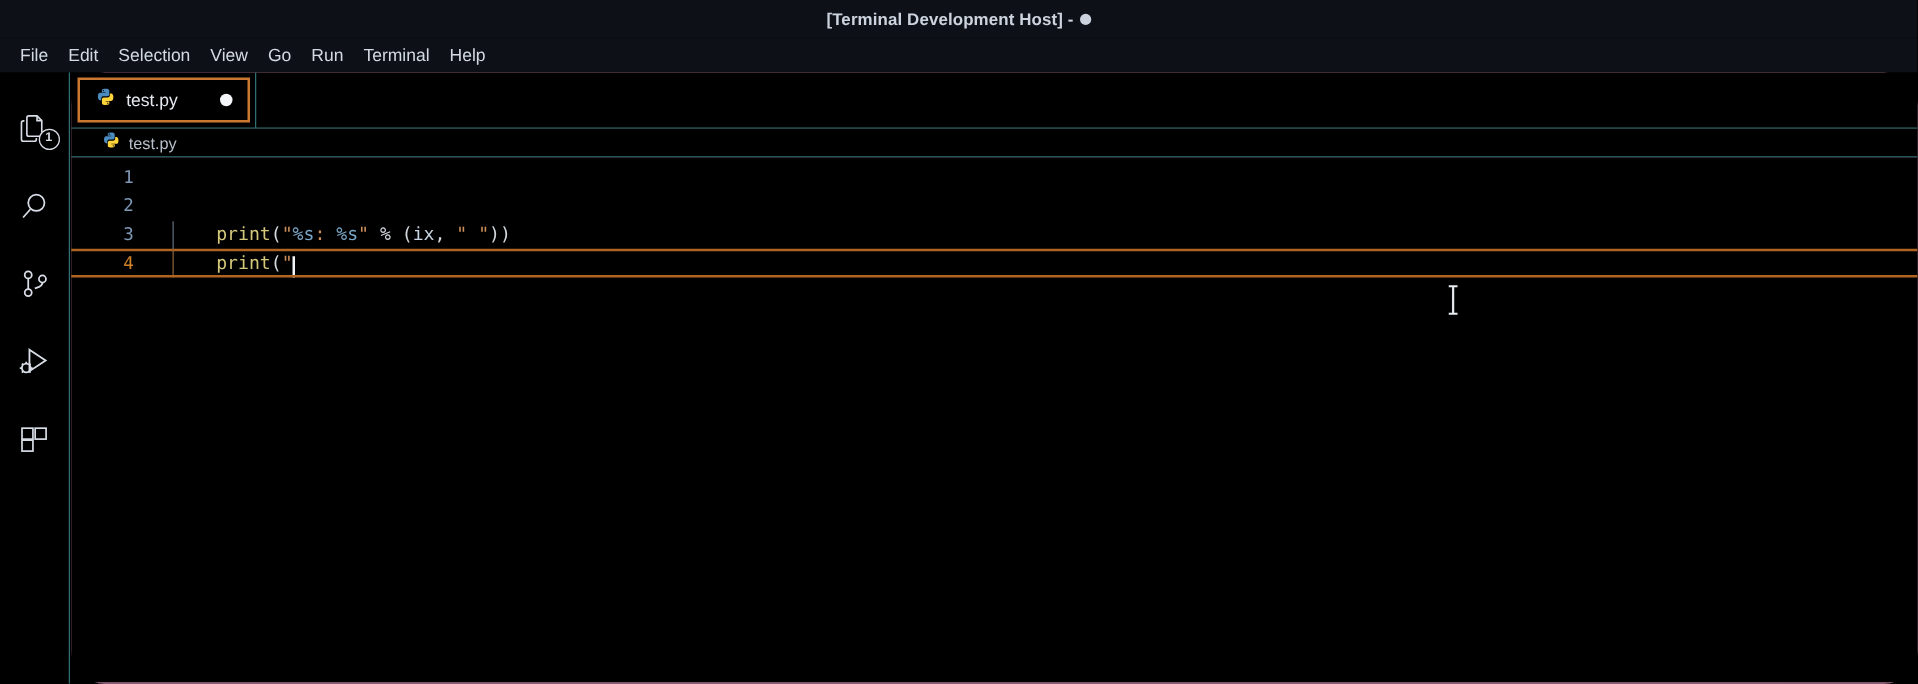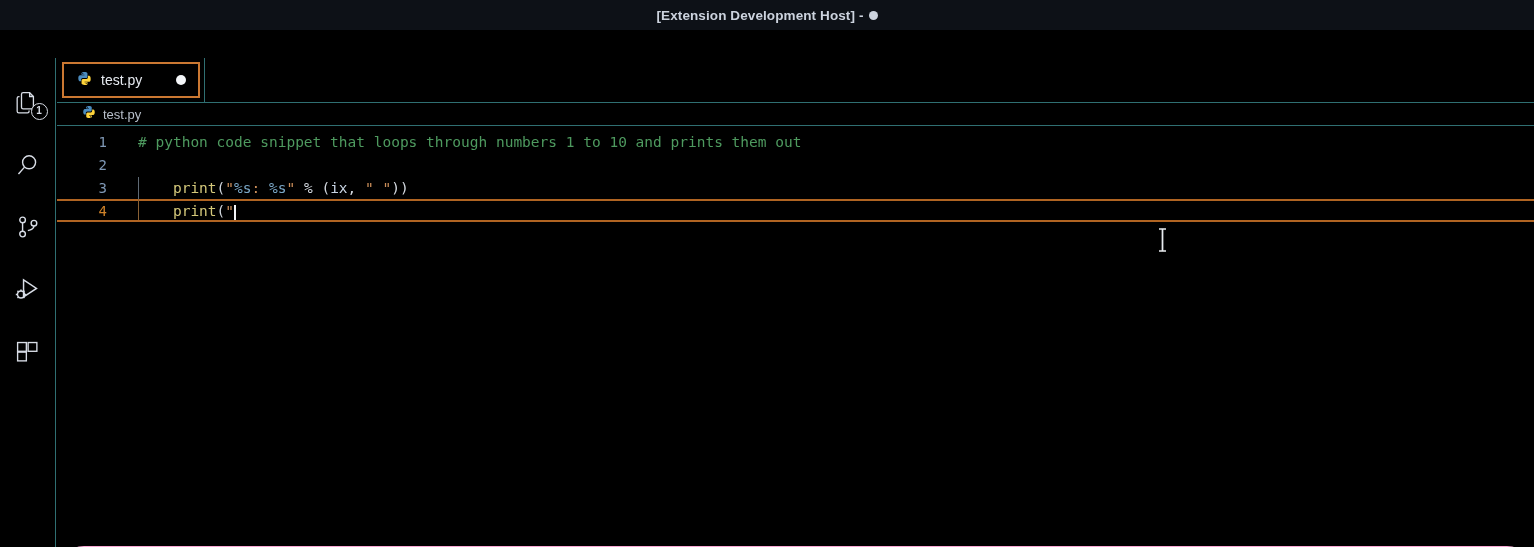--- a/index.html
+++ b/index.html
@@ -158,25 +158,35 @@
     pointer-events:none;
   }
 </style>
 </head>
 <body>
 
 <div id="app">
 
   <div class="titlebar">
     <div class="title-text">
-      <span>[Extension Development Host] - </span>
+      <span>[Terminal Development Host] - </span>
         <span class="title-dot"></span>
     </div>
   </div>
 
+  <div class="menubar">
+    <div class="menu-item">File</div>
+    <div class="menu-item">Edit</div>
+    <div class="menu-item">Selection</div>
+    <div class="menu-item">View</div>
+    <div class="menu-item">Go</div>
+    <div class="menu-item">Run</div>
+    <div class="menu-item">Terminal</div>
+    <div class="menu-item">Help</div>
+  </div>
 
   <div class="activitybar">
 
     <div class="act-item">
       <span>
         <svg width="26" height="26" viewBox="0 0 24 24" fill="none" stroke="#d8dde6" stroke-width="1.2">
           <path d="M13.5 2.5H7.5a1.5 1.5 0 0 0-1.5 1.5v12a1.5 1.5 0 0 0 1.5 1.5h8a1.5 1.5 0 0 0 1.5-1.5V6l-3.5-3.5z"></path>
           <path d="M13.5 2.5V6H17"></path>
           <path d="M4.2 6.2H3.5A1.5 1.5 0 0 0 2 7.7v12a1.5 1.5 0 0 0 1.5 1.5h8a1.5 1.5 0 0 0 1.5-1.5v-.8"></path>
         </svg>
@@ -250,21 +260,20 @@
           <path d="M12.1 22.4c5 0 4.7-2.17 4.7-2.17l-.01-2.25h-4.78v-.67h6.69s3.2.37 3.2-4.7c0-5.06-2.8-4.88-2.8-4.88h-1.67v2.34s.09 2.8-2.75 2.8H9.94s-2.66-.04-2.66 2.57v4.33s-.4 2.6 4.82 2.6zm2.63-1.5a.86.86 0 1 1 0-1.72.86.86 0 0 1 0 1.72z" fill="#ffd43b"></path>
         </svg>
       </span>
       <span class="crumb-label">test.py</span>
     </div>
 
     <div class="code-area">
       <div id="code-lines">
           <div class="code-line">
             <div class="ln">1</div>
-            <div class="code-text"><span class="tk-comment"># python code snippet that loops through numbers 1 to 10 and prints them out</span></div>
           </div>
           <div class="code-line">
             <div class="ln">2</div>
           </div>
           <div class="code-line">
             <div class="ln">3</div>
             <div class="code-text"><span class="indent-guide"></span><span class="tk-punc">    </span><span class="tk-func">print</span><span class="tk-punc">(</span><span class="tk-str">"</span><span class="tk-fmt">%s</span><span class="tk-str">: </span><span class="tk-fmt">%s</span><span class="tk-str">"</span><span class="tk-punc"> </span><span class="tk-op">%</span><span class="tk-punc"> (</span><span class="tk-var">ix</span><span class="tk-punc">, </span><span class="tk-str">" "</span><span class="tk-punc">))</span></div>
           </div>
           <div class="code-line active">
             <div class="ln">4</div>

